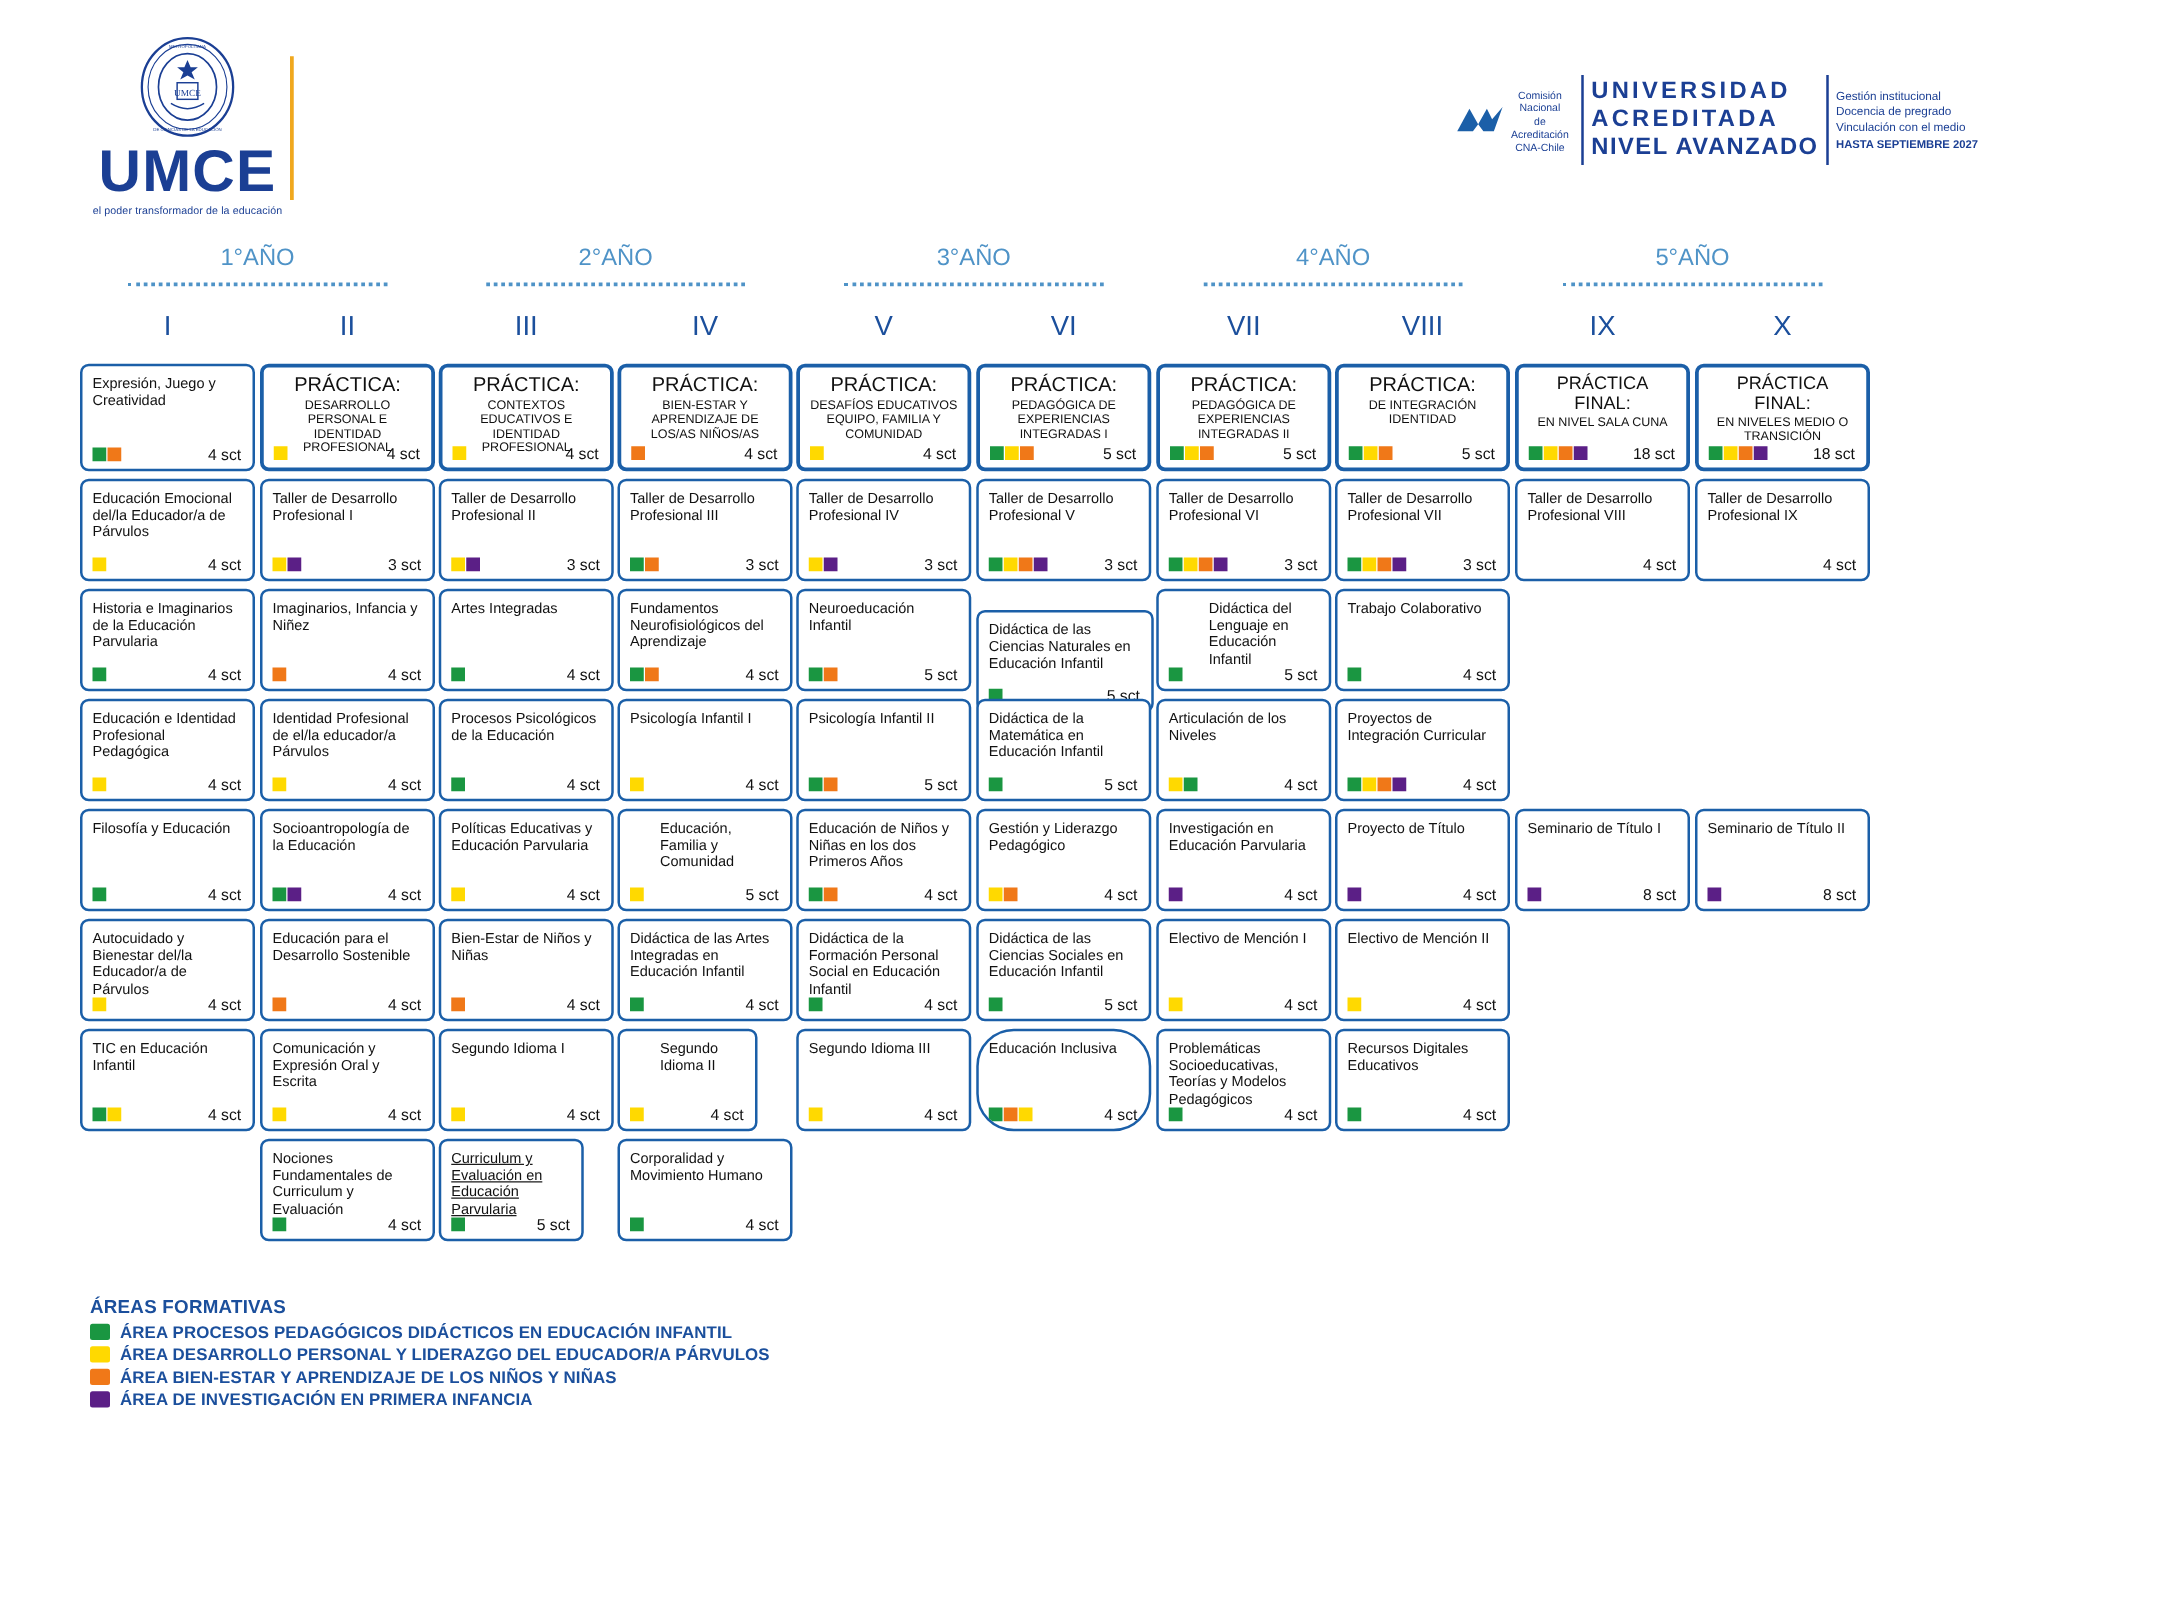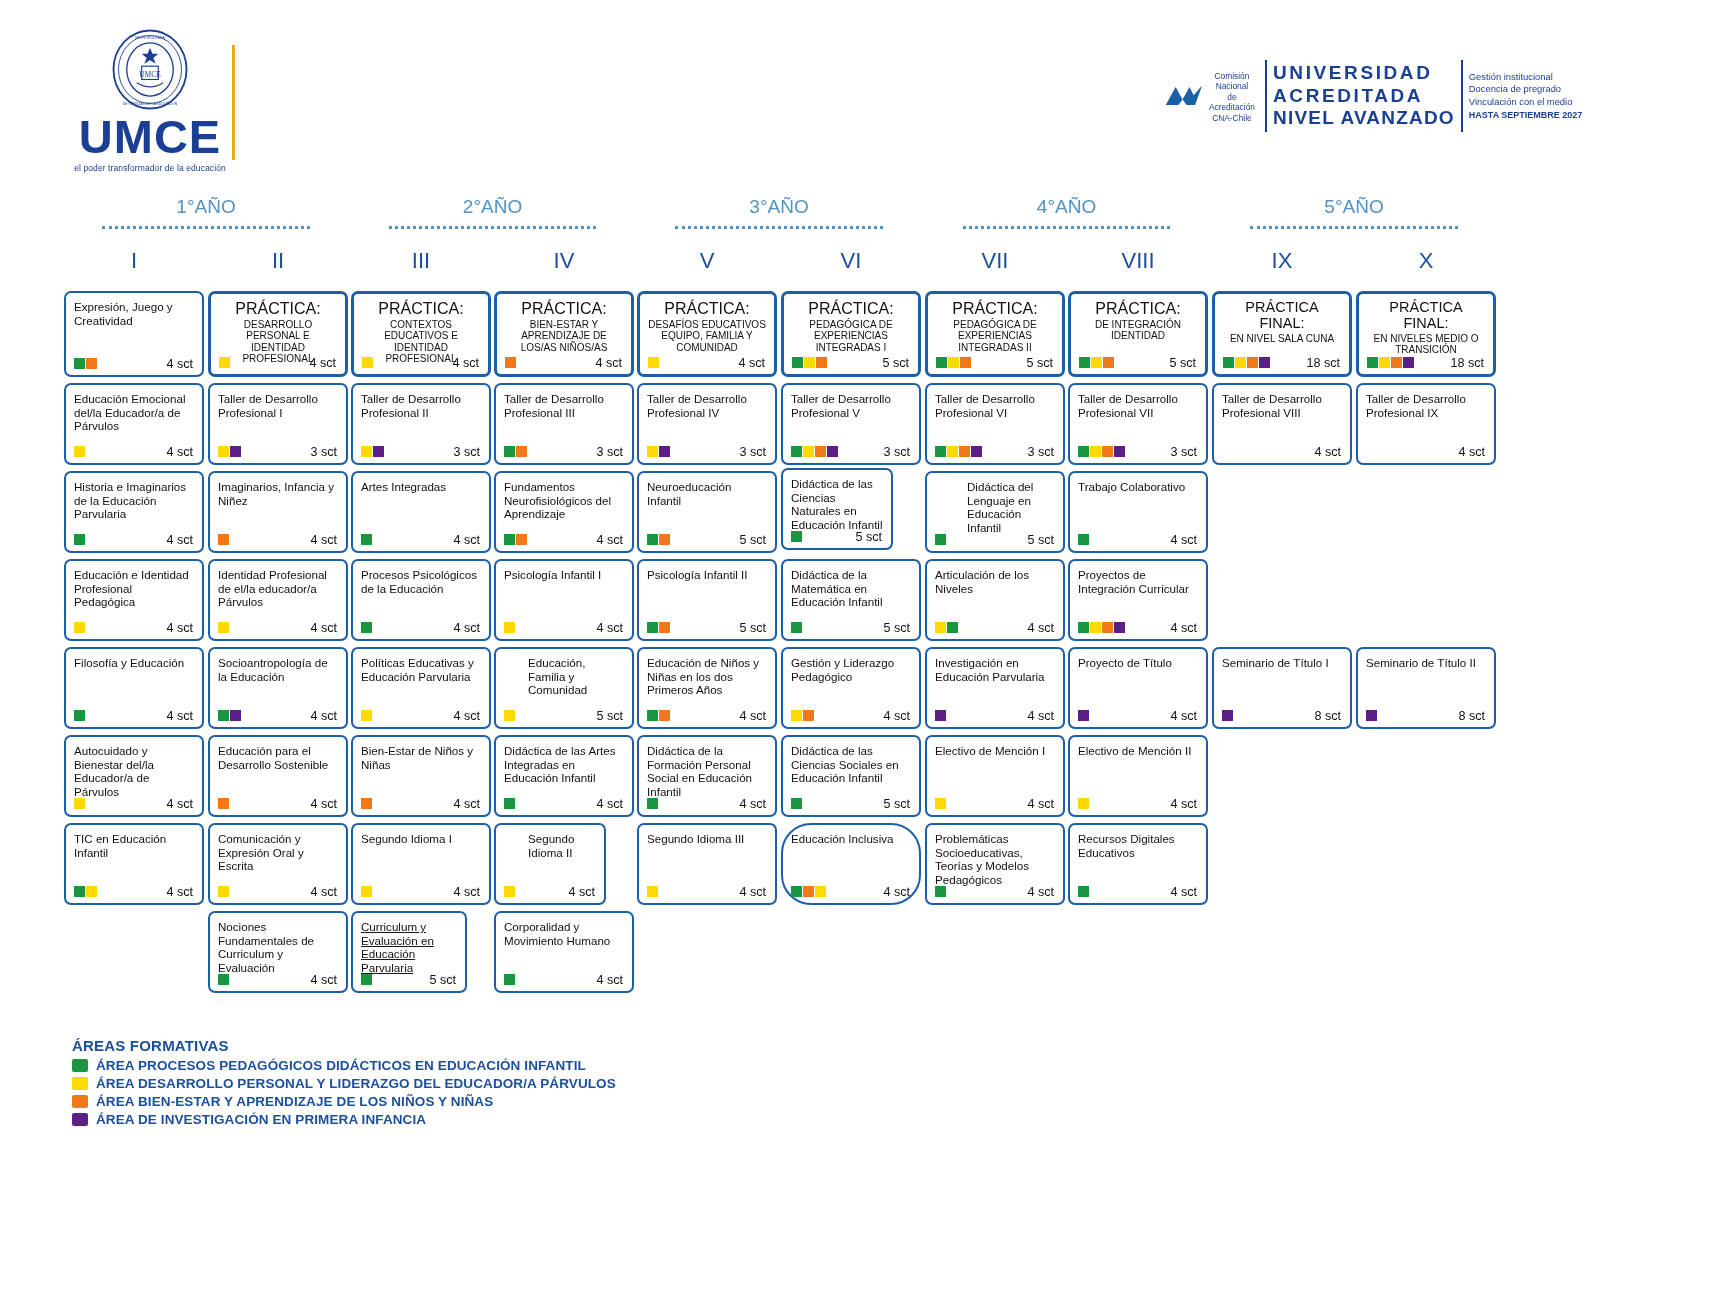--- a/index.html
+++ b/index.html
@@ -460,21 +460,21 @@
     <div class="course" style="left: 781px; top: 383px; width: 140px; height: 82px;">
       <span class="cname">Taller de Desarrollo Profesional V</span>
       <span class="sct">3 sct</span>
       <span class="swatches">
         <span class="sw g"></span>
         <span class="sw y"></span>
         <span class="sw o"></span>
         <span class="sw p"></span>
       </span>
     </div>
-    <div class="course" style="left: 781px; top: 468px; width: 112px; height: 82px;">
+    <div class="course" style="left: 781px; top: 488px; width: 142px; height: 82px;">
       <span class="cname">Didáctica de las Ciencias Naturales en Educación Infantil</span>
       <span class="sct">5 sct</span>
       <span class="swatches">
         <span class="sw g"></span>
       </span>
     </div>
     <div class="course" style="left: 781px; top: 559px; width: 140px; height: 82px;">
       <span class="cname">Didáctica de la Matemática en Educación Infantil</span>
       <span class="sct">5 sct</span>
       <span class="swatches">

